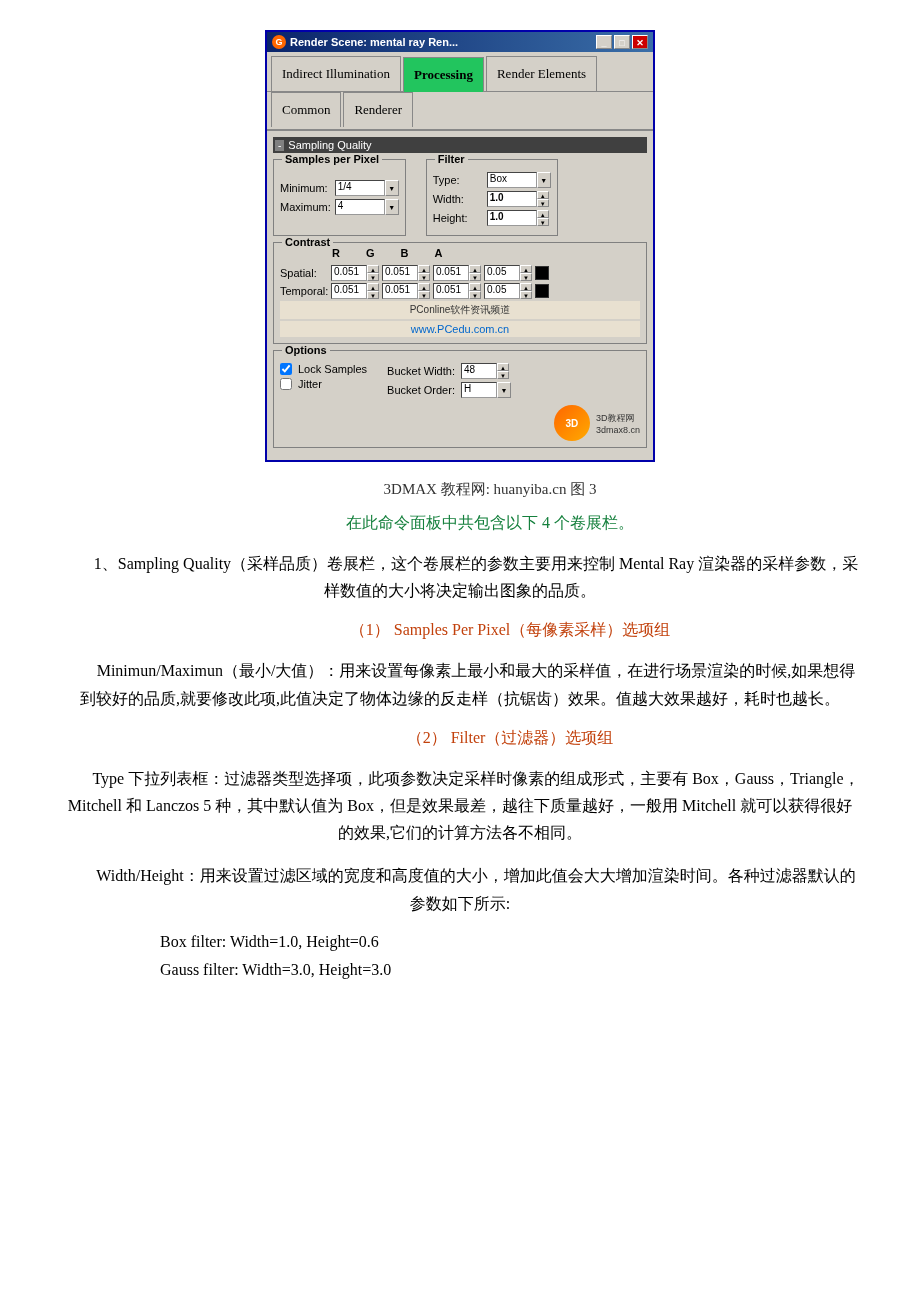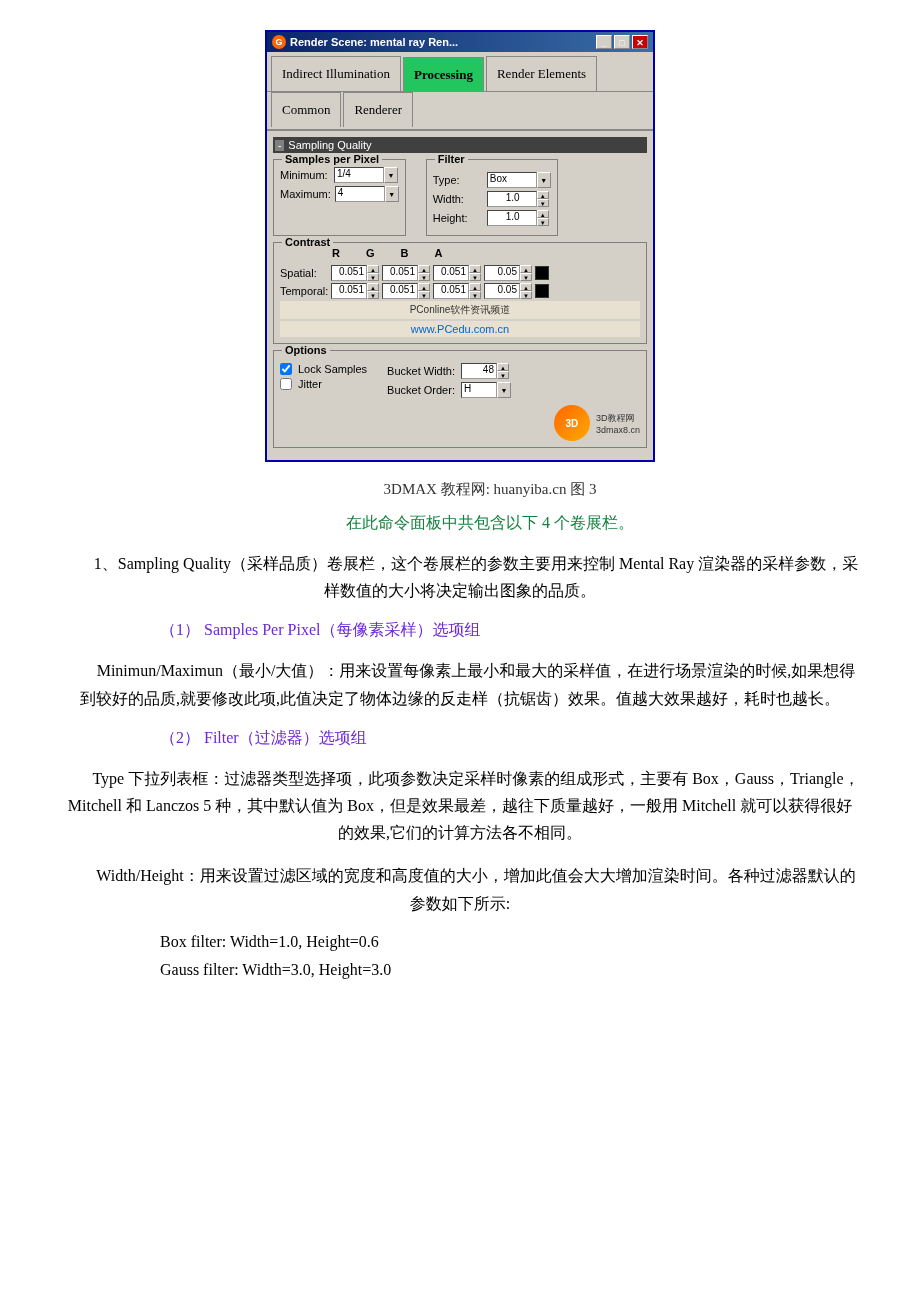--- a/index.html
+++ b/index.html
@@ -171,31 +171,32 @@
       display: flex;
       align-items: center;
     }
 
     .spin-field {
       width: 36px;
       height: 16px;
       border: 1px inset #999;
       background: white;
       font-size: 10px;
-      text-align: right;
+      text-align: left;
       padding: 0 2px;
     }
 
     .spin-field-wide {
       width: 50px;
       height: 16px;
       border: 1px inset #999;
       background: white;
       font-size: 10px;
-      padding: 0 18px;
+      padding: 0 2px;
+      font-weight: bold;
     }
 
     .spin-arrows {
       display: flex;
       flex-direction: column;
       width: 12px;
     }
 
     .spin-arrow {
       width: 12px;
@@ -332,23 +333,24 @@
       color: #000;
       margin-bottom: 16px;
       text-indent: 2em;
       line-height: 1.7;
       text-align: center;
     }
 
     .sub-heading {
       font-family: "SimSun", "宋体", serif;
       font-size: 16px;
-      color: #6d28d9;
+      color: #c2410c;
       margin-bottom: 16px;
       padding-left: 100px;
+      text-align: center;
     }
 
     .list-item-text {
       font-family: "SimSun", "宋体", serif;
       font-size: 16px;
       color: #000;
       margin-bottom: 10px;
       padding-left: 100px;
     }
   </style>
@@ -385,21 +387,21 @@
 
       <div class="section-header">
         <span class="section-header-minus">-</span>
         <span>Sampling Quality</span>
       </div>
 
       <div class="columns-2">
 
         <div class="group-box">
           <span class="group-title">Samples per Pixel</span>
-          <div class="row" style="margin-top:3px;">
+          <div class="row" style="margin-top:16px;justify-content:space-between;">
             <span class="label">Minimum:</span>
             <div class="dropdown">
               <div class="dropdown-field">1/4</div>
               <div class="dropdown-btn">▼</div>
             </div>
           </div>
           <div class="row">
             <span class="label">Maximum:</span>
             <div class="dropdown">
               <div class="dropdown-field">4</div>

